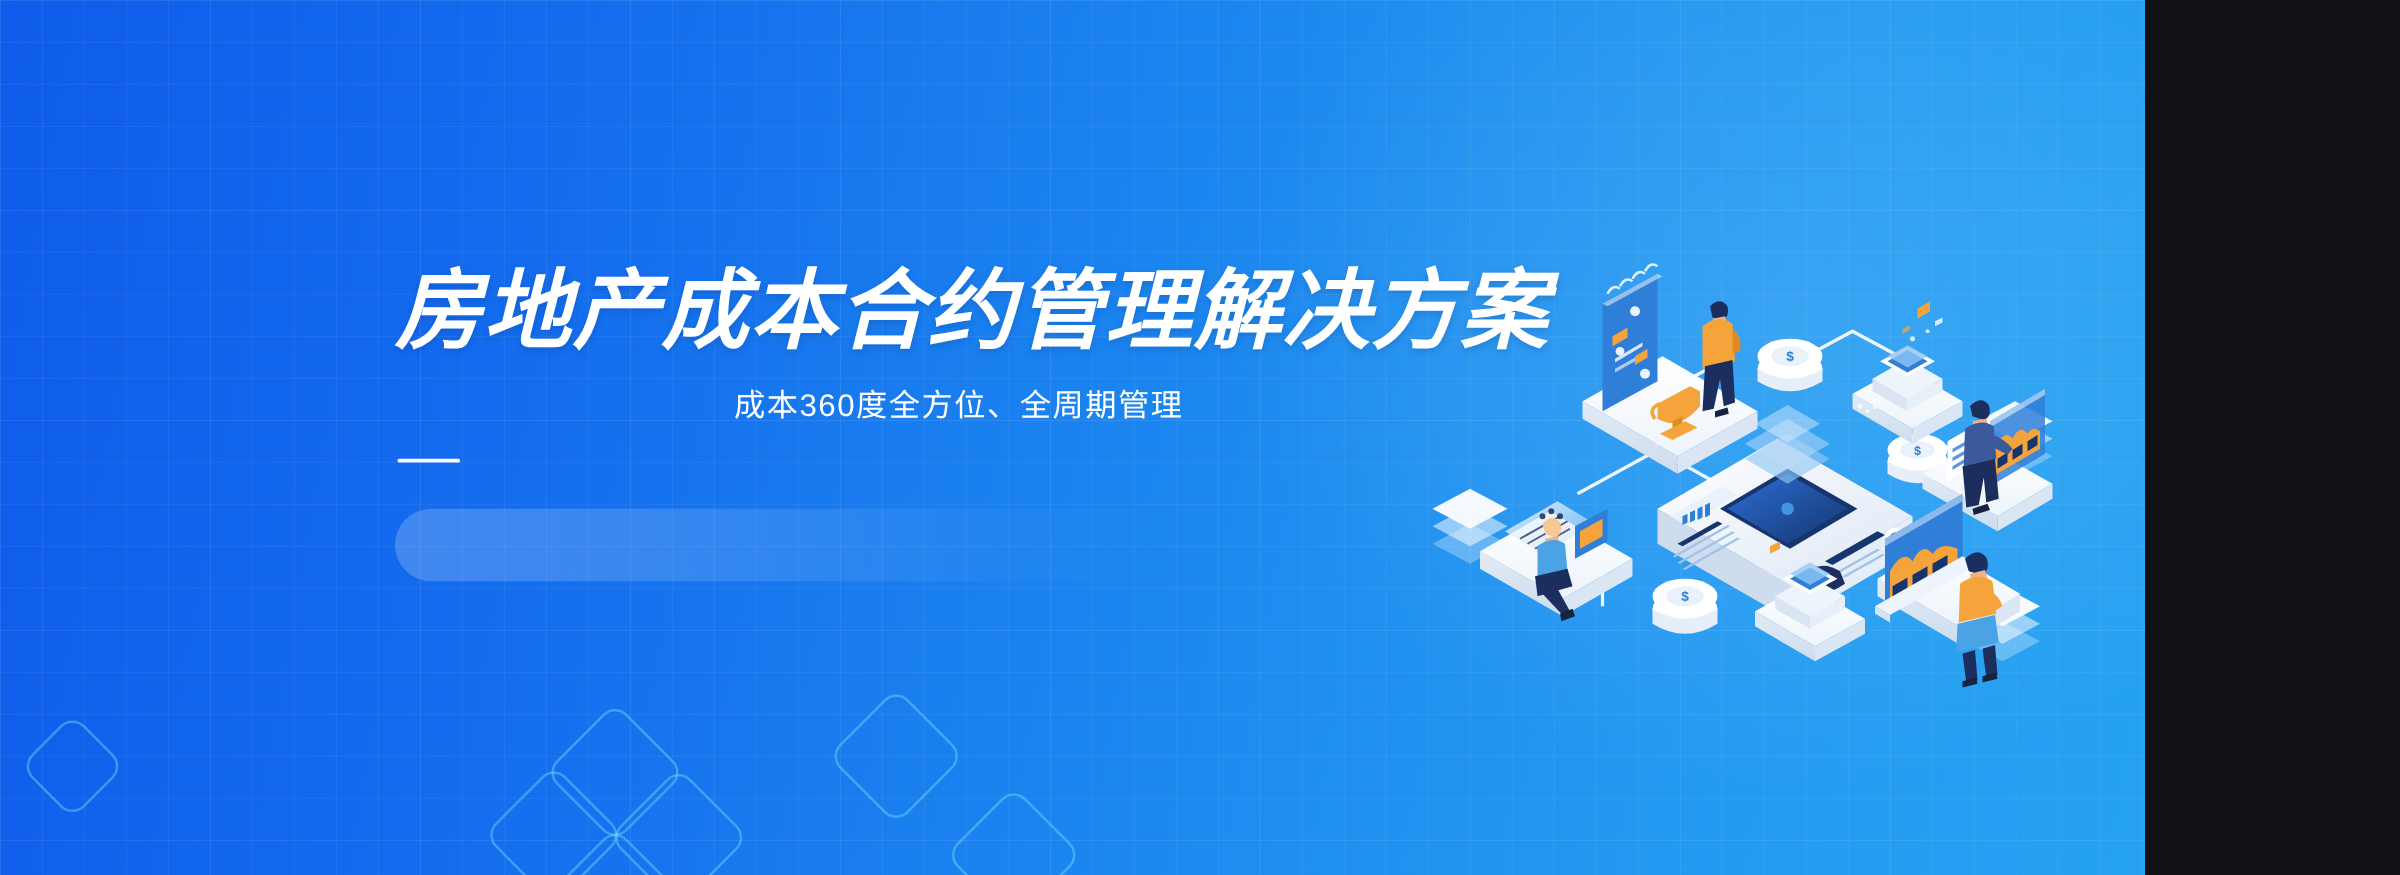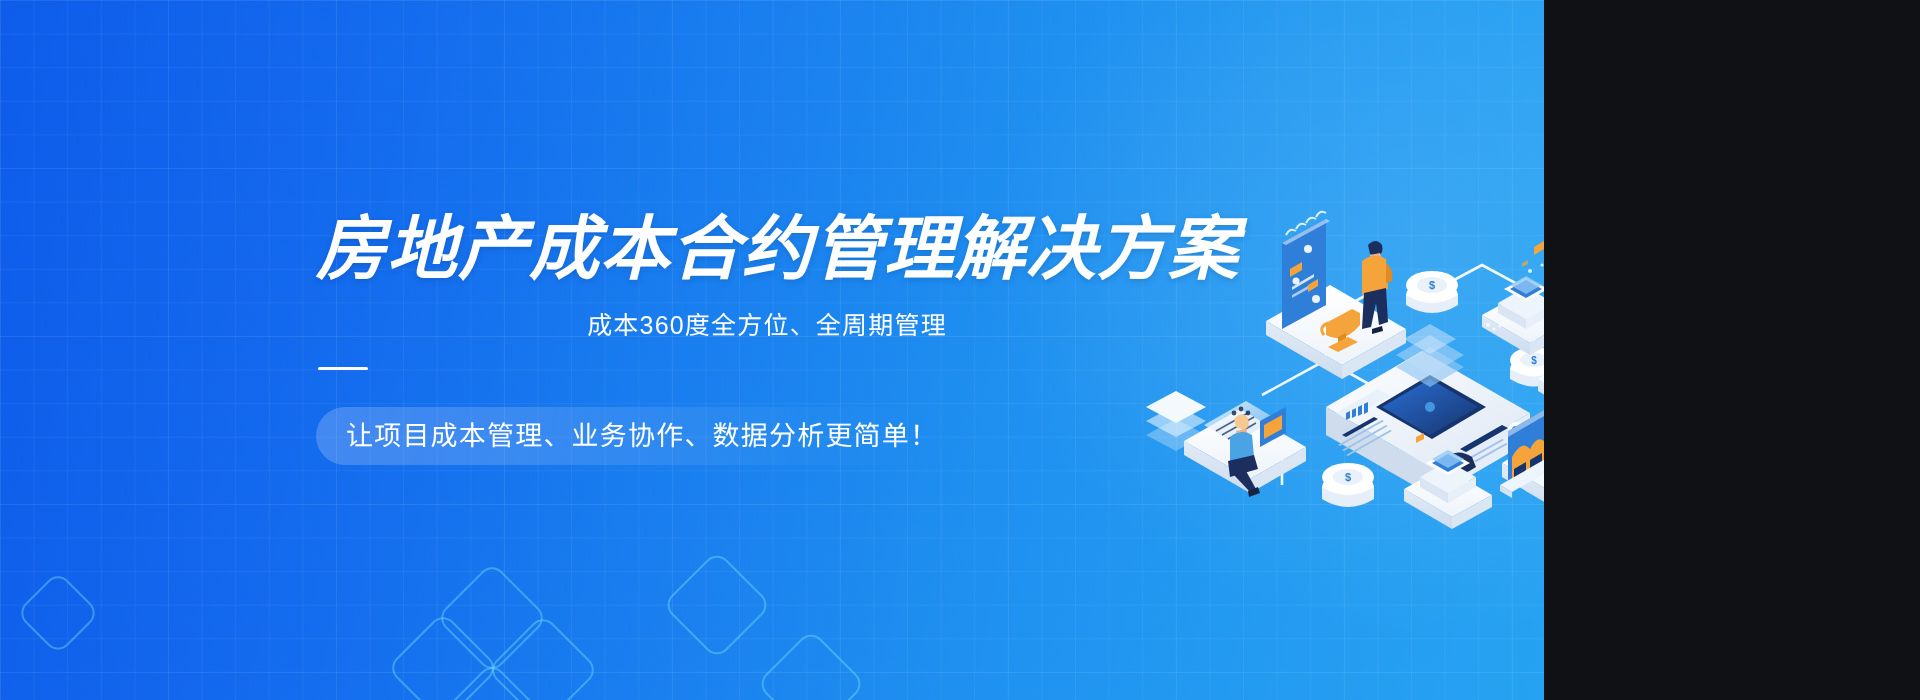--- a/index.html
+++ b/index.html
@@ -7,21 +7,21 @@
     margin: 0;
     padding: 0;
     background: #0f1115;
   }
   body {
     font-family: "Liberation Sans", "DejaVu Sans", sans-serif;
   }
 
   .banner {
     position: relative;
-    width: 1544px;
+    width: 1716px;
     height: 700px;
     overflow: hidden;
     background: linear-gradient(100deg,
         #0f5ceb 0%,
         #1163ec 12%,
         #1570ee 30%,
         #1a81ef 48%,
         #1f90f0 65%,
         #239af1 80%,
         #26a2f2 100%);
@@ -164,21 +164,20 @@
 
   <div class="copy">
     <h1 class="headline">房地产成本合约管理解决方案</h1>
 
     <p class="subhead">成本360度全方位、全周期管理</p>
 
     <div class="divider"></div>
 
     <div class="tagline-wrap">
       <div class="tagline-pill"></div>
-      <span class="tagline-text">让项目成本管理、业务协作、数据分析更简单！</span>
     </div>
   </div>
 
   <div class="illustration">
     <svg viewBox="0 0 560 380" xmlns="http://www.w3.org/2000/svg">
       <defs>
         <linearGradient id="platTop" x1="0" y1="0" x2="0" y2="1">
           <stop offset="0" stop-color="#ffffff"></stop>
             <stop offset="1" stop-color="#eef4fb"></stop>
         </linearGradient>

